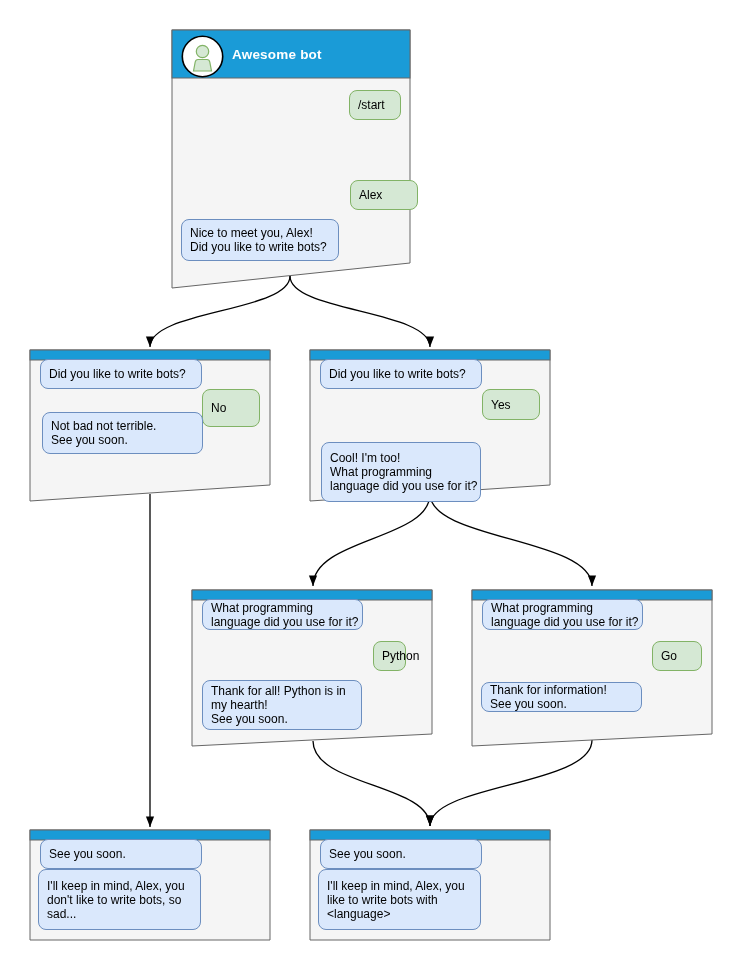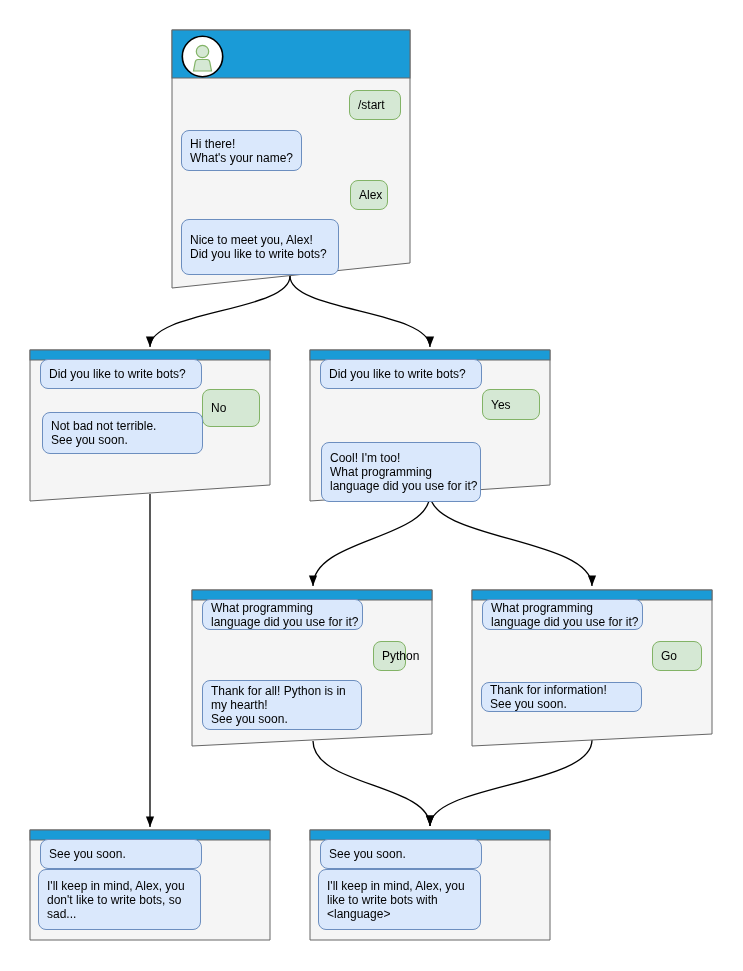--- a/index.html
+++ b/index.html
@@ -46,31 +46,28 @@
       <polygon class="box-poly" points="1,1 239,1 239,234 1,259"></polygon>
       <rect class="box-strip" x="1" y="1" width="238" height="48"></rect>
     </svg>
     <div class="avatar">
       <svg width="43" height="43">
         <circle cx="21.5" cy="21.5" r="20.2" fill="#ffffff" stroke="#000000" stroke-width="1.6"></circle>
         <path d="M12.5 36 L14.2 27 Q14.7 24.5 17 24.5 L26 24.5 Q28.3 24.5 28.8 27 L30.5 36 Z" style="fill:var(--user-bubble-fill);stroke:var(--user-bubble-border)" stroke-width="1.2"></path>
         <circle cx="21.5" cy="16.5" r="6.2" style="fill:var(--user-bubble-fill);stroke:var(--user-bubble-border)" stroke-width="1.2"></circle>
       </svg>
     </div>
+    <div class="box-title">Awesome bot</div>
     <div class="bubble user" style="left:177px;top:60px;width:52px;height:30px">
       <span class="btxt">/start</span>
     </div>
-    <div class="bubble bot" style="left:9px;top:100px;width:121px;height:41px">
-      <span class="btxt">Hi there!
-What's your name?</span>
-    </div>
-    <div class="bubble user" style="left:178px;top:150px;width:38px;height:30px">
+    <div class="bubble user" style="left:178px;top:150px;width:68px;height:30px">
       <span class="btxt">Alex</span>
     </div>
-    <div class="bubble bot" style="left:9px;top:189px;width:158px;height:56px">
+    <div class="bubble bot" style="left:9px;top:189px;width:158px;height:42px">
       <span class="btxt">Nice to meet you, Alex!
 Did you like to write bots?</span>
     </div>
   </div>
 
   <div class="node" style="left:30px;top:350px;width:240px;height:151px">
     <svg class="shape" width="243" height="154">
       <polygon class="box-poly" points="1,1 241,1 241,136 1,152"></polygon>
       <rect class="box-strip" x="1" y="1" width="240" height="10"></rect>
     </svg>

